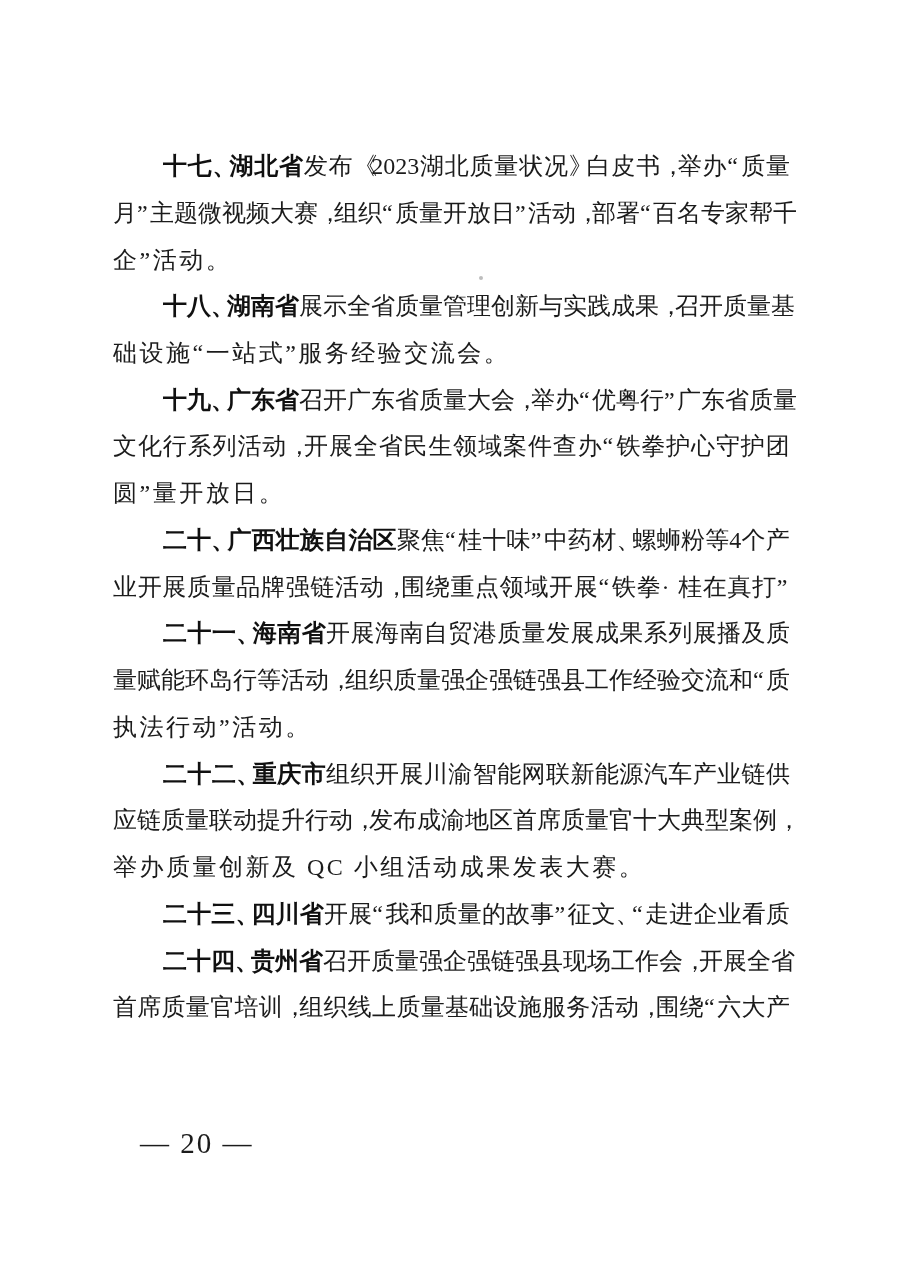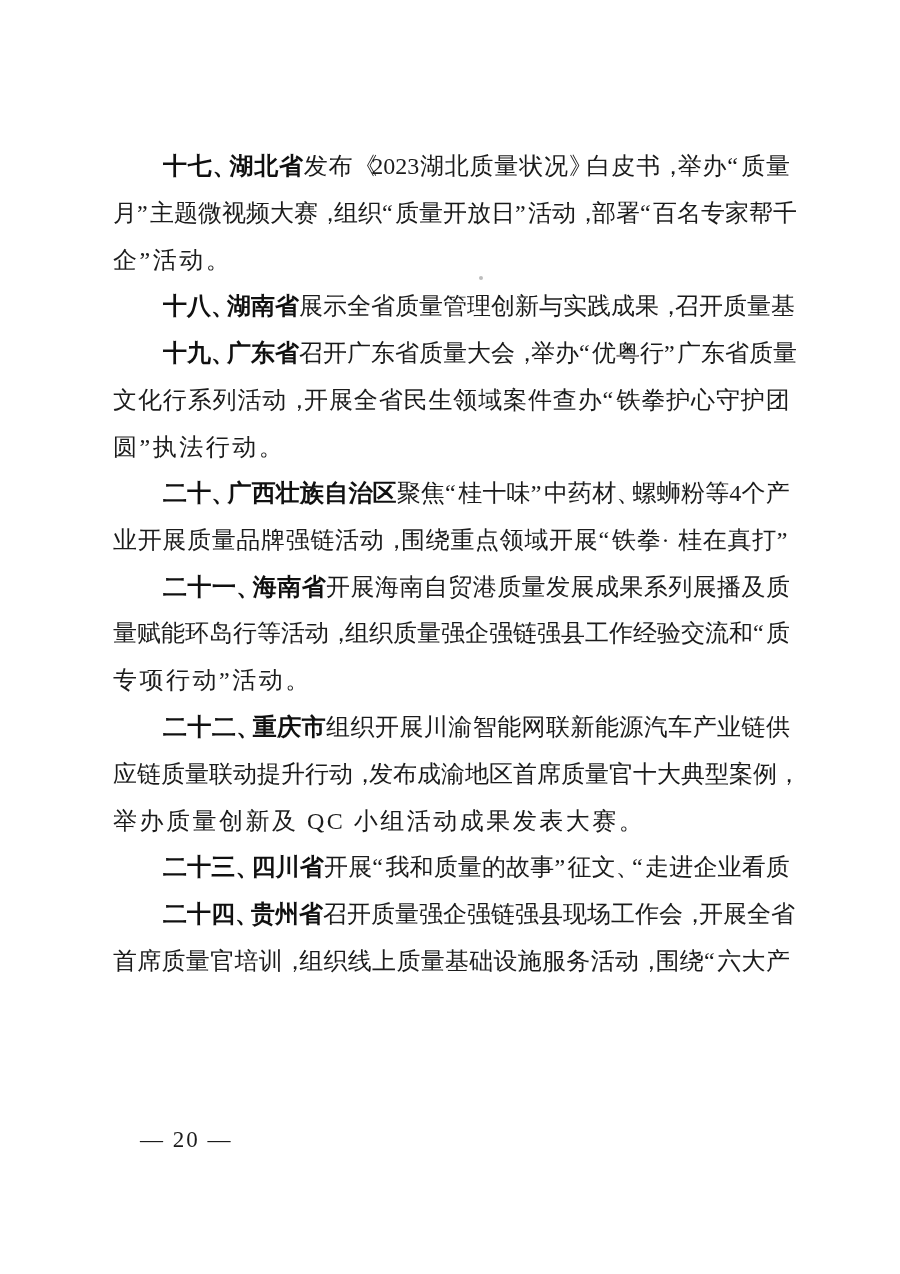--- a/index.html
+++ b/index.html
@@ -39,21 +39,21 @@
   .tp { width: 16px; overflow: visible; }
   .tb { width: 17px; overflow: visible; }
   .lead {
     font-family: "Liberation Sans", sans-serif;
     font-weight: 600;
     color: #101010;
   }
   .pageno {
     position: absolute;
     left: 140px; top: 1127px;
-    font-size: 23px;
+    font-size: 29px;
     letter-spacing: 2px;
     color: #1b1b1b;
   }
   .speck {
     position: absolute;
     left: 479px; top: 276px;
     width: 4px; height: 4px;
     border-radius: 50%;
     background: #bdbdbd;
   }
@@ -152,20 +152,21 @@
           <span class="tc">践</span>
           <span class="tc">成</span>
           <span class="tc">果</span>
           <span class="tp">，</span>
           <span class="tc">召</span>
           <span class="tc">开</span>
           <span class="tc">质</span>
           <span class="tc">量</span>
           <span class="tc">基</span>
         </div>
+      <div class="line last"><span class="seg">础设施“一站式”服务经验交流会。</span></div>
     </div>
 
     <div class="para">
       <div class="line fill first">
           <span class="tc lead">十</span>
           <span class="tc lead">九</span>
           <span class="tp lead">、</span>
           <span class="tc lead">广</span>
           <span class="tc lead">东</span>
           <span class="tc lead">省</span>
@@ -215,21 +216,21 @@
           <span class="tc">办</span>
           <span class="tq">“</span>
           <span class="tc">铁</span>
           <span class="tc">拳</span>
           <span class="tc">护</span>
           <span class="tc">心</span>
           <span class="tc">守</span>
           <span class="tc">护</span>
           <span class="tc">团</span>
         </div>
-      <div class="line last"><span class="seg">圆”执法行动。</span></div>
+      <div class="line last"><span class="seg">圆”量开放日。</span></div>
     </div>
 
     <div class="para">
       <div class="line fill first">
           <span class="tc lead">二</span>
           <span class="tc lead">十</span>
           <span class="tp lead">、</span>
           <span class="tc lead">广</span>
           <span class="tc lead">西</span>
           <span class="tc lead">壮</span>
@@ -342,21 +343,21 @@
           <span class="tc">工</span>
           <span class="tc">作</span>
           <span class="tc">经</span>
           <span class="tc">验</span>
           <span class="tc">交</span>
           <span class="tc">流</span>
           <span class="tc">和</span>
           <span class="tq">“</span>
           <span class="tc">质</span>
         </div>
-      <div class="line last"><span class="seg">专项行动”活动。</span></div>
+      <div class="line last"><span class="seg">执法行动”活动。</span></div>
     </div>
 
     <div class="para">
       <div class="line fill first">
           <span class="tc lead">二</span>
           <span class="tc lead">十</span>
           <span class="tc lead">二</span>
           <span class="tp lead">、</span>
           <span class="tc lead">重</span>
           <span class="tc lead">庆</span>

